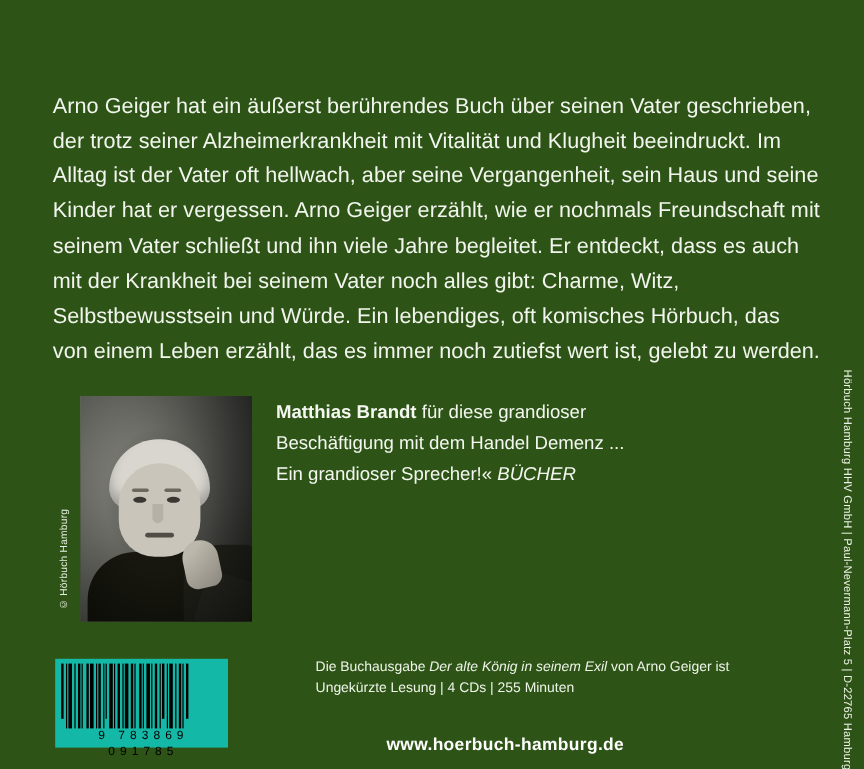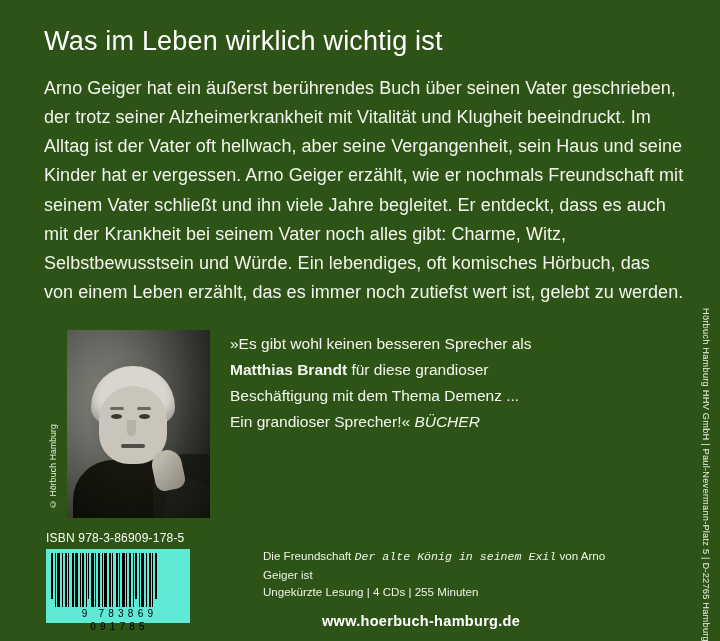--- a/index.html
+++ b/index.html
@@ -194,21 +194,21 @@
     font-size: 12px;
     color: #ffffff;
     letter-spacing: 0.2px;
   }
   .barcode-box {
     position: absolute;
     left: 46px;
     top: 549px;
     width: 144px;
     height: 74px;
-    background: #5eead4;
+    background: #14b8a6;
     padding: 4px 5px 8px 5px;
     box-sizing: border-box;
   }
   .bars {
     height: 54px;
     display: flex;
     align-items: stretch;
     gap: 0;
   }
   .bars i {
@@ -230,21 +230,21 @@
   
   .imprint {
     position: absolute;
     left: 263px;
     top: 547px;
     width: 370px;
     font-size: 11.6px;
     line-height: 1.52;
     color: #eef3e7;
   }
-  .imprint .ital { font-style: italic; font-family: Liberation Mono, monospace; }
+  .imprint .ital { font-style: italic; }
   .website {
     position: absolute;
     left: 322px;
     top: 613px;
     font-size: 14.5px;
     font-weight: bold;
     letter-spacing: 0.3px;
     color: #ffffff;
   }
   
@@ -257,21 +257,20 @@
     writing-mode: vertical-rl;
     letter-spacing: 0.2px;
     white-space: nowrap;
   }
 </style>
 </head>
 <body>
 
 <div class="page">
 
-  <h1 class="title">Was im Leben wirklich wichtig ist</h1>
 
   <div class="blurb">Arno Geiger hat ein äußerst berührendes Buch über seinen Vater geschrieben, der trotz seiner Alzheimerkrankheit mit Vitalität und Klugheit beeindruckt. Im Alltag ist der Vater oft hellwach, aber seine Vergangenheit, sein Haus und seine Kinder hat er vergessen. Arno Geiger erzählt, wie er nochmals Freundschaft mit seinem Vater schließt und ihn viele Jahre begleitet. Er entdeckt, dass es auch mit der Krankheit bei seinem Vater noch alles gibt: Charme, Witz, Selbstbewusstsein und Würde. Ein lebendiges, oft komisches Hörbuch, das von einem Leben erzählt, das es immer noch zutiefst wert ist, gelebt zu werden.</div>
 
   <div class="photo-wrap">
     <div class="photo">
       <div class="bg-wall"></div>
       <div class="body"></div>
       <div class="shoulder2"></div>
       <div class="hair"></div>
       <div class="face"></div>
@@ -282,27 +281,25 @@
       <div class="nose"></div>
       <div class="mouth"></div>
       <div class="arm"></div>
       <div class="hand"></div>
       <div class="vignette"></div>
     </div>
   </div>
   <div class="photo-credit">© Hörbuch Hamburg</div>
 
   <div class="quote">
-    <div>»Es gibt wohl keinen besseren Sprecher als</div>
     <div><span class="bold">Matthias Brandt</span><span> für diese grandioser</span></div>
-    <div>Beschäftigung mit dem Thema Demenz ...</div>
+    <div>Beschäftigung mit dem Handel Demenz ...</div>
     <div><span>Ein grandioser Sprecher!«</span> <span class="ital">BÜCHER</span></div>
   </div>
 
-  <div class="isbn">ISBN 978-3-86909-178-5</div>
   <div class="barcode-box">
     <div class="bars">
       <i style="width:2px" class="short"></i>
         <i class="sp" style="width:2px"></i>
       <i style="width:1px"></i>
         <i class="sp" style="width:1px"></i>
       <i style="width:3px"></i>
         <i class="sp" style="width:2px"></i>
       <i style="width:1px"></i>
         <i class="sp" style="width:2px"></i>
@@ -359,21 +356,21 @@
       <i style="width:2px"></i>
         <i class="sp" style="width:1px"></i>
       <i style="width:1px"></i>
         <i class="sp" style="width:2px"></i>
       <i style="width:2px" class="short"></i>
     </div>
     <div class="barcode-digits">9 783869 091785</div>
   </div>
 
   <div class="imprint">
-    <div><span>Die Freundschaft </span><span class="ital">Der alte König in seinem Exil</span><span> von Arno Geiger ist</span></div>
+    <div><span>Die Buchausgabe </span><span class="ital">Der alte König in seinem Exil</span><span> von Arno Geiger ist</span></div>
     <div>Ungekürzte Lesung | 4 CDs | 255 Minuten</div>
   </div>
 
   <div class="website">www.hoerbuch-hamburg.de</div>
 
   <div class="side-text">Hörbuch Hamburg HHV GmbH | Paul-Nevermann-Platz 5 | D-22765 Hamburg</div>
 
 </div>
 
 </body></html>

